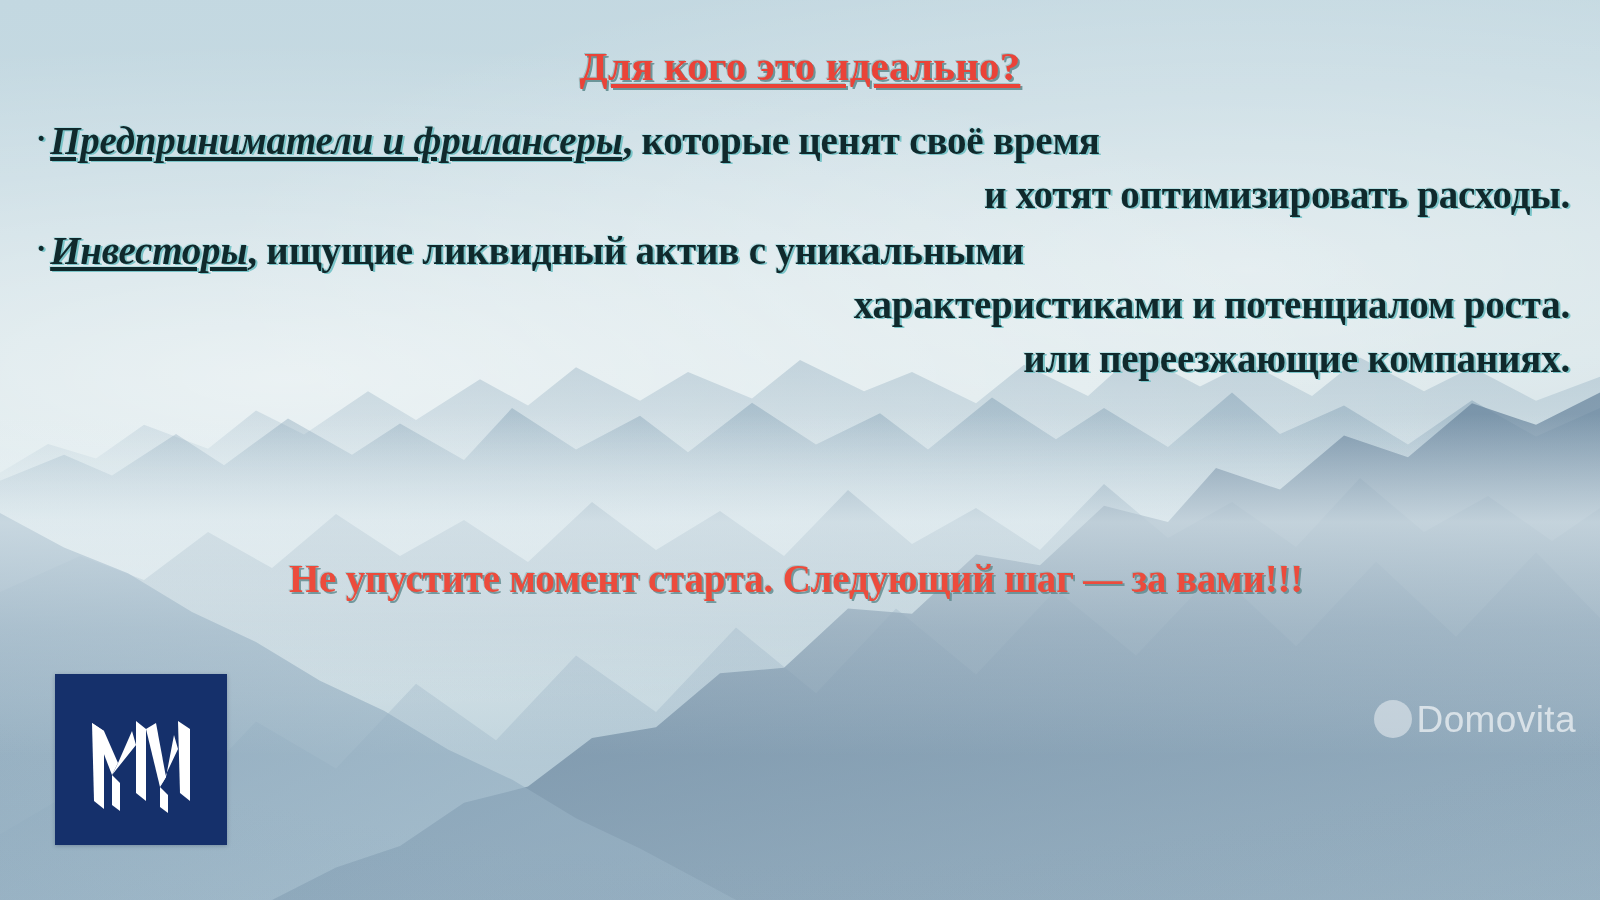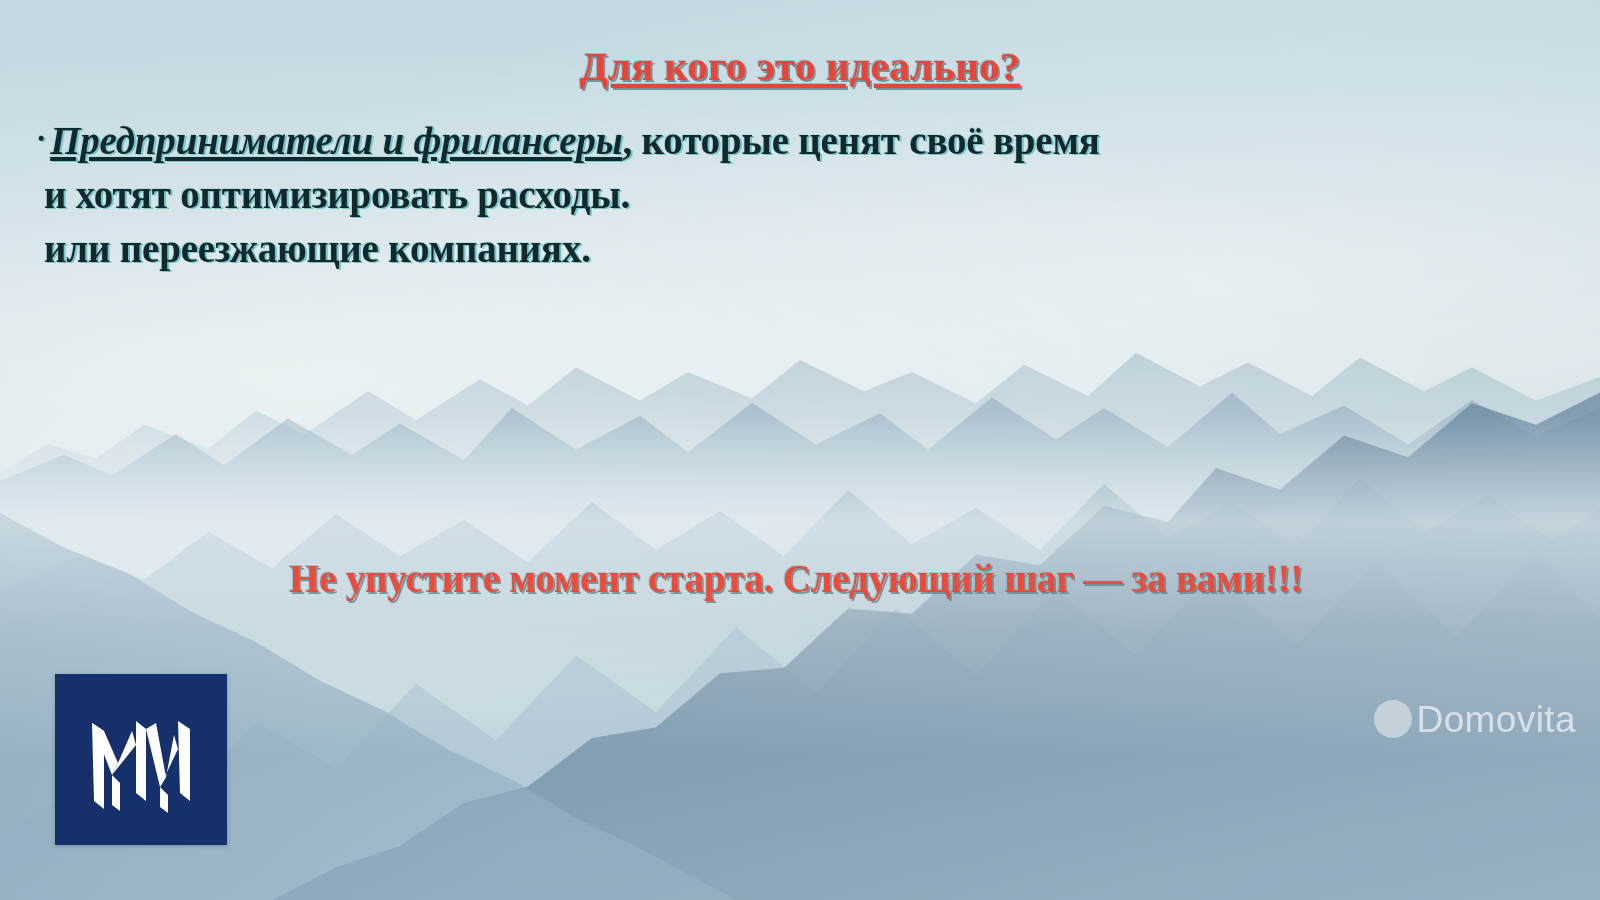--- a/index.html
+++ b/index.html
@@ -153,21 +153,21 @@
     padding-right: 4px;
   }
 
   .para em {
     font-style: italic;
     text-decoration: underline;
     text-decoration-thickness: 4px;
     text-underline-offset: 3px;
   }
 
-  .p2 { margin-left: 8px; }
+  .p2 { margin-left: 8px; text-align: right; }
 
   .cta {
     position: absolute;
     top: 556px;
     left: 0; right: 8px;
     text-align: center;
     font-size: 39px;
     font-weight: bold;
     color: #ec4b3c;
     letter-spacing: -0.2px;
@@ -235,20 +235,26 @@
 
     <div class="body-block">
 
       <p class="para">
         <span class="bullet">·</span><em>Предприниматели и фрилансеры</em><span>, которые ценят своё время</span>
       </p>
       <p class="para p2">
         <span>и хотят оптимизировать расходы.</span>
       </p>
 
+      <p class="para">
+        <span class="bullet">·</span><em>Инвесторы</em><span>, ищущие ликвидный актив с уникальными</span>
+      </p>
+      <p class="para p2">
+        <span>характеристиками и потенциалом роста.</span>
+      </p>
 
       <p class="para p2">
         <span>или переезжающие компаниях.</span>
       </p>
 
     </div>
 
     <div class="cta">Не упустите момент старта. Следующий шаг — за вами!!!</div>
 
     <div class="logo">

